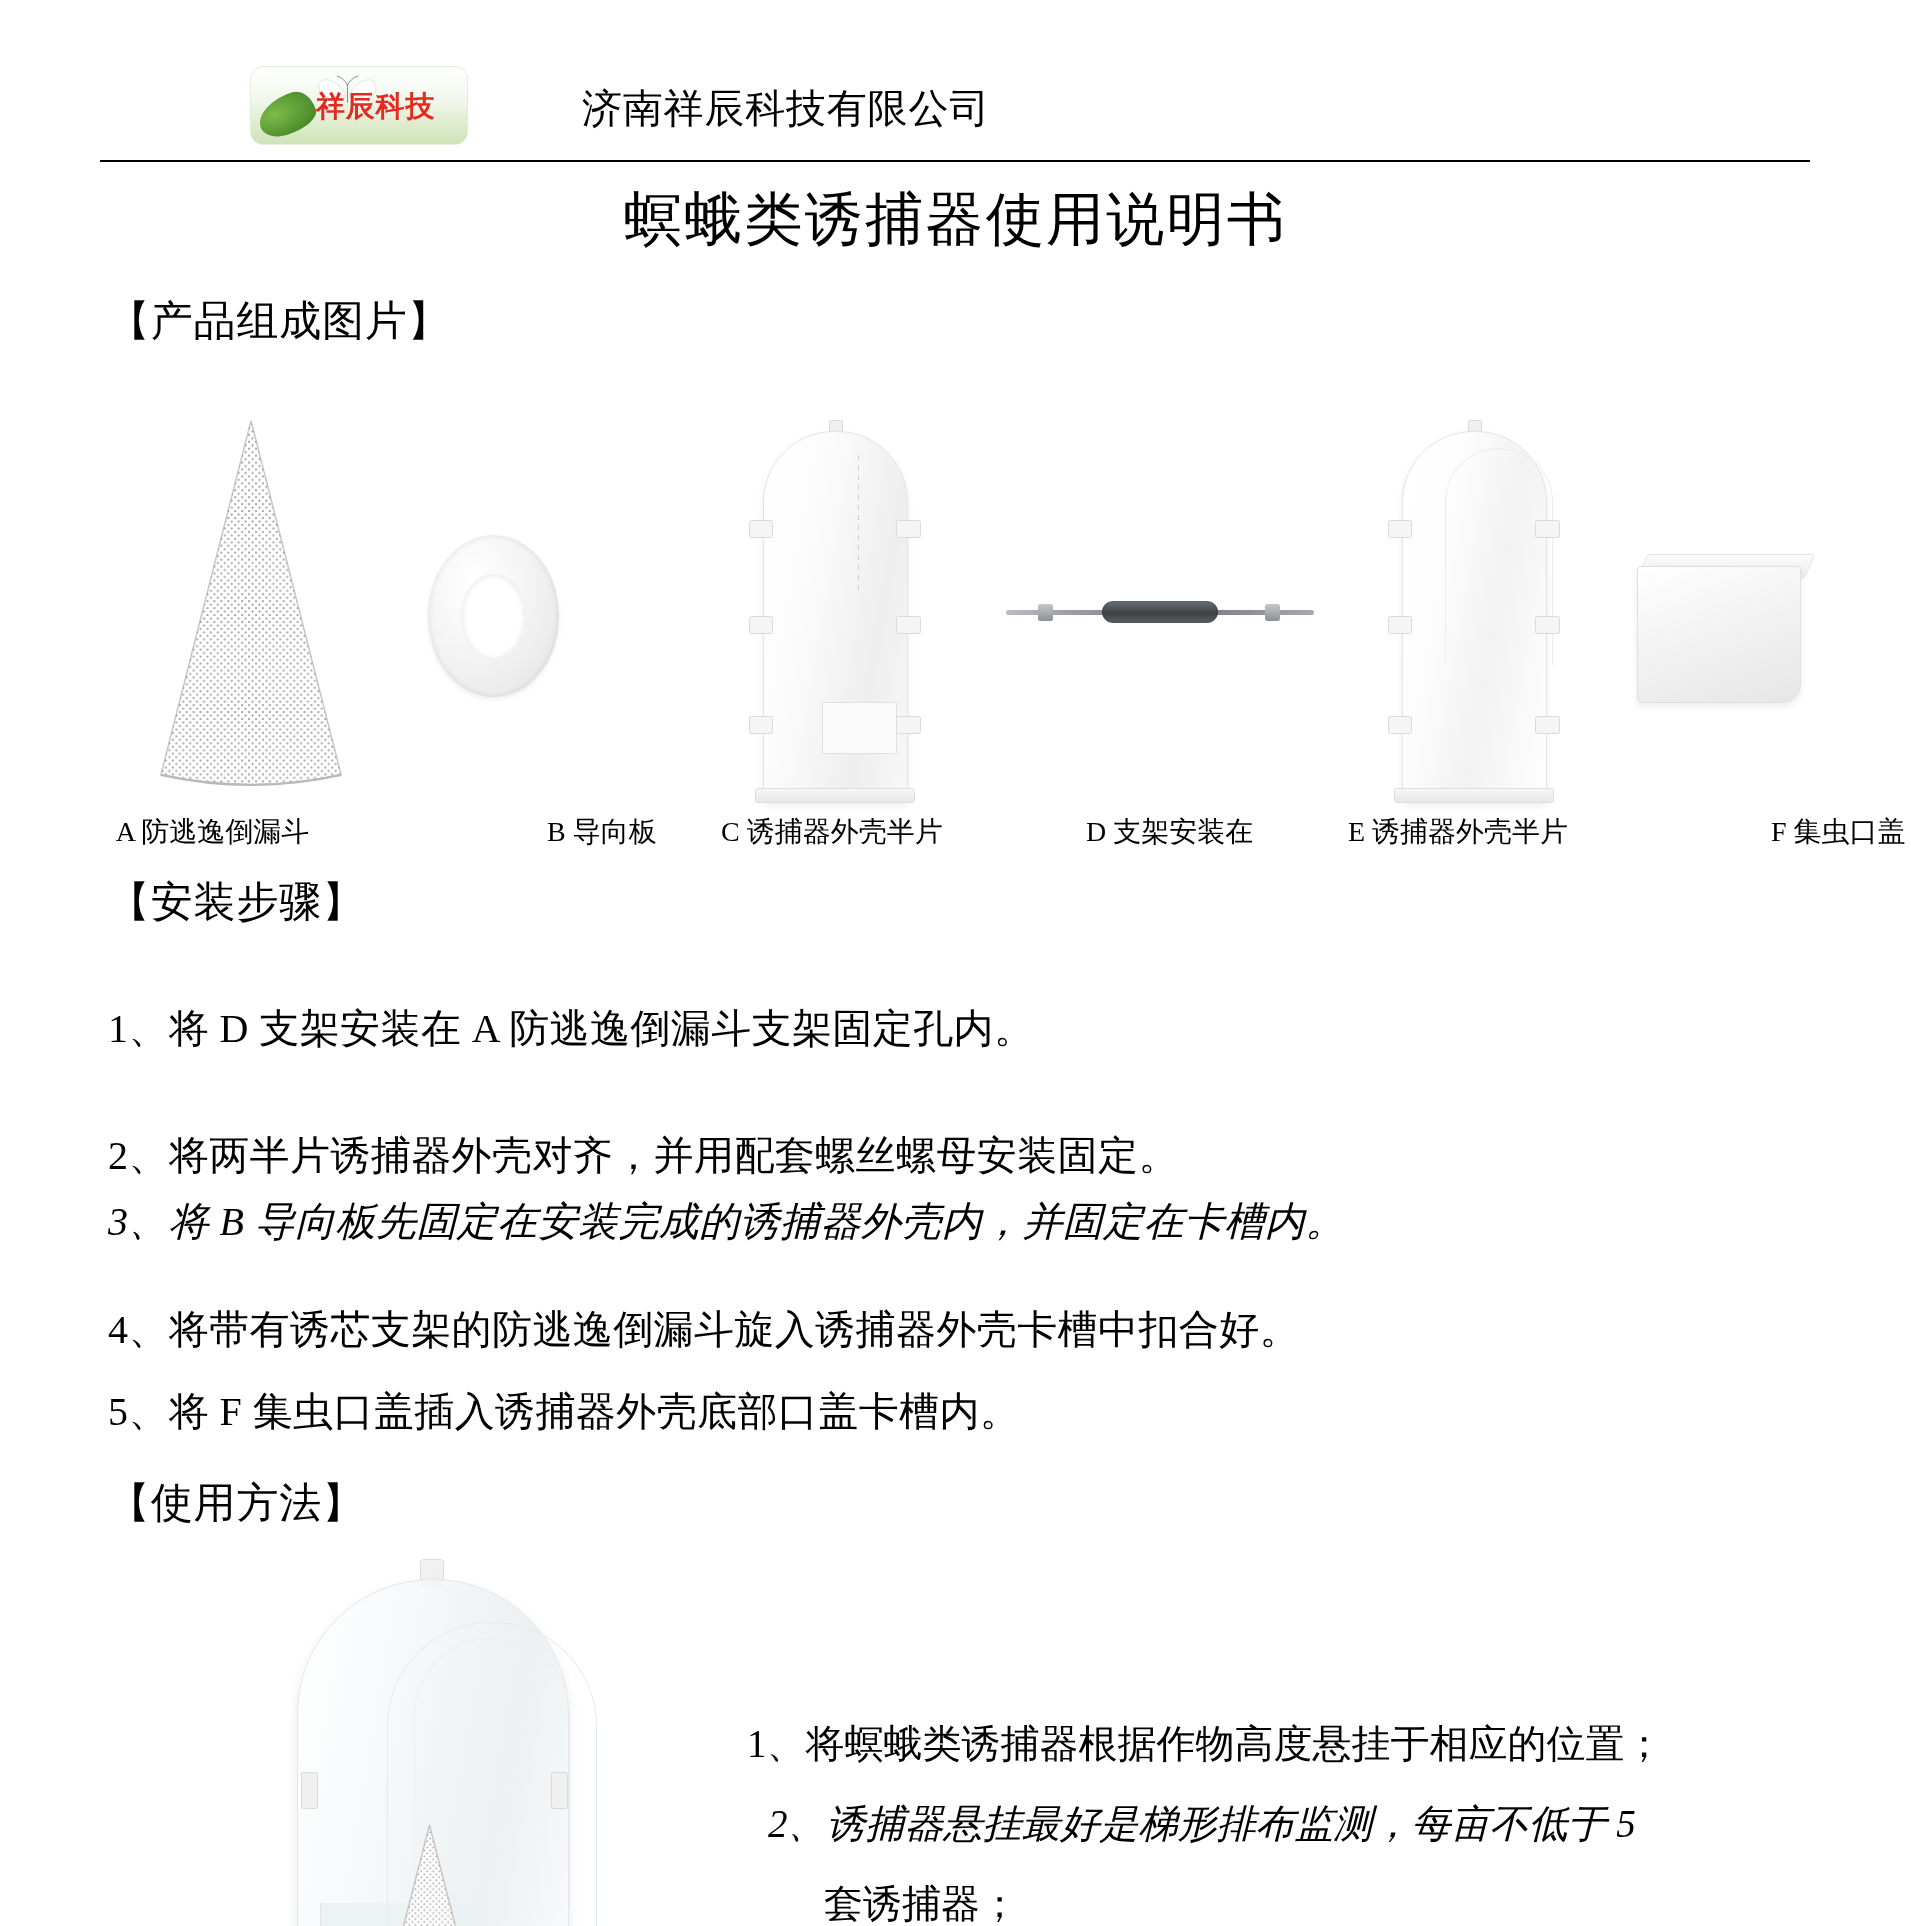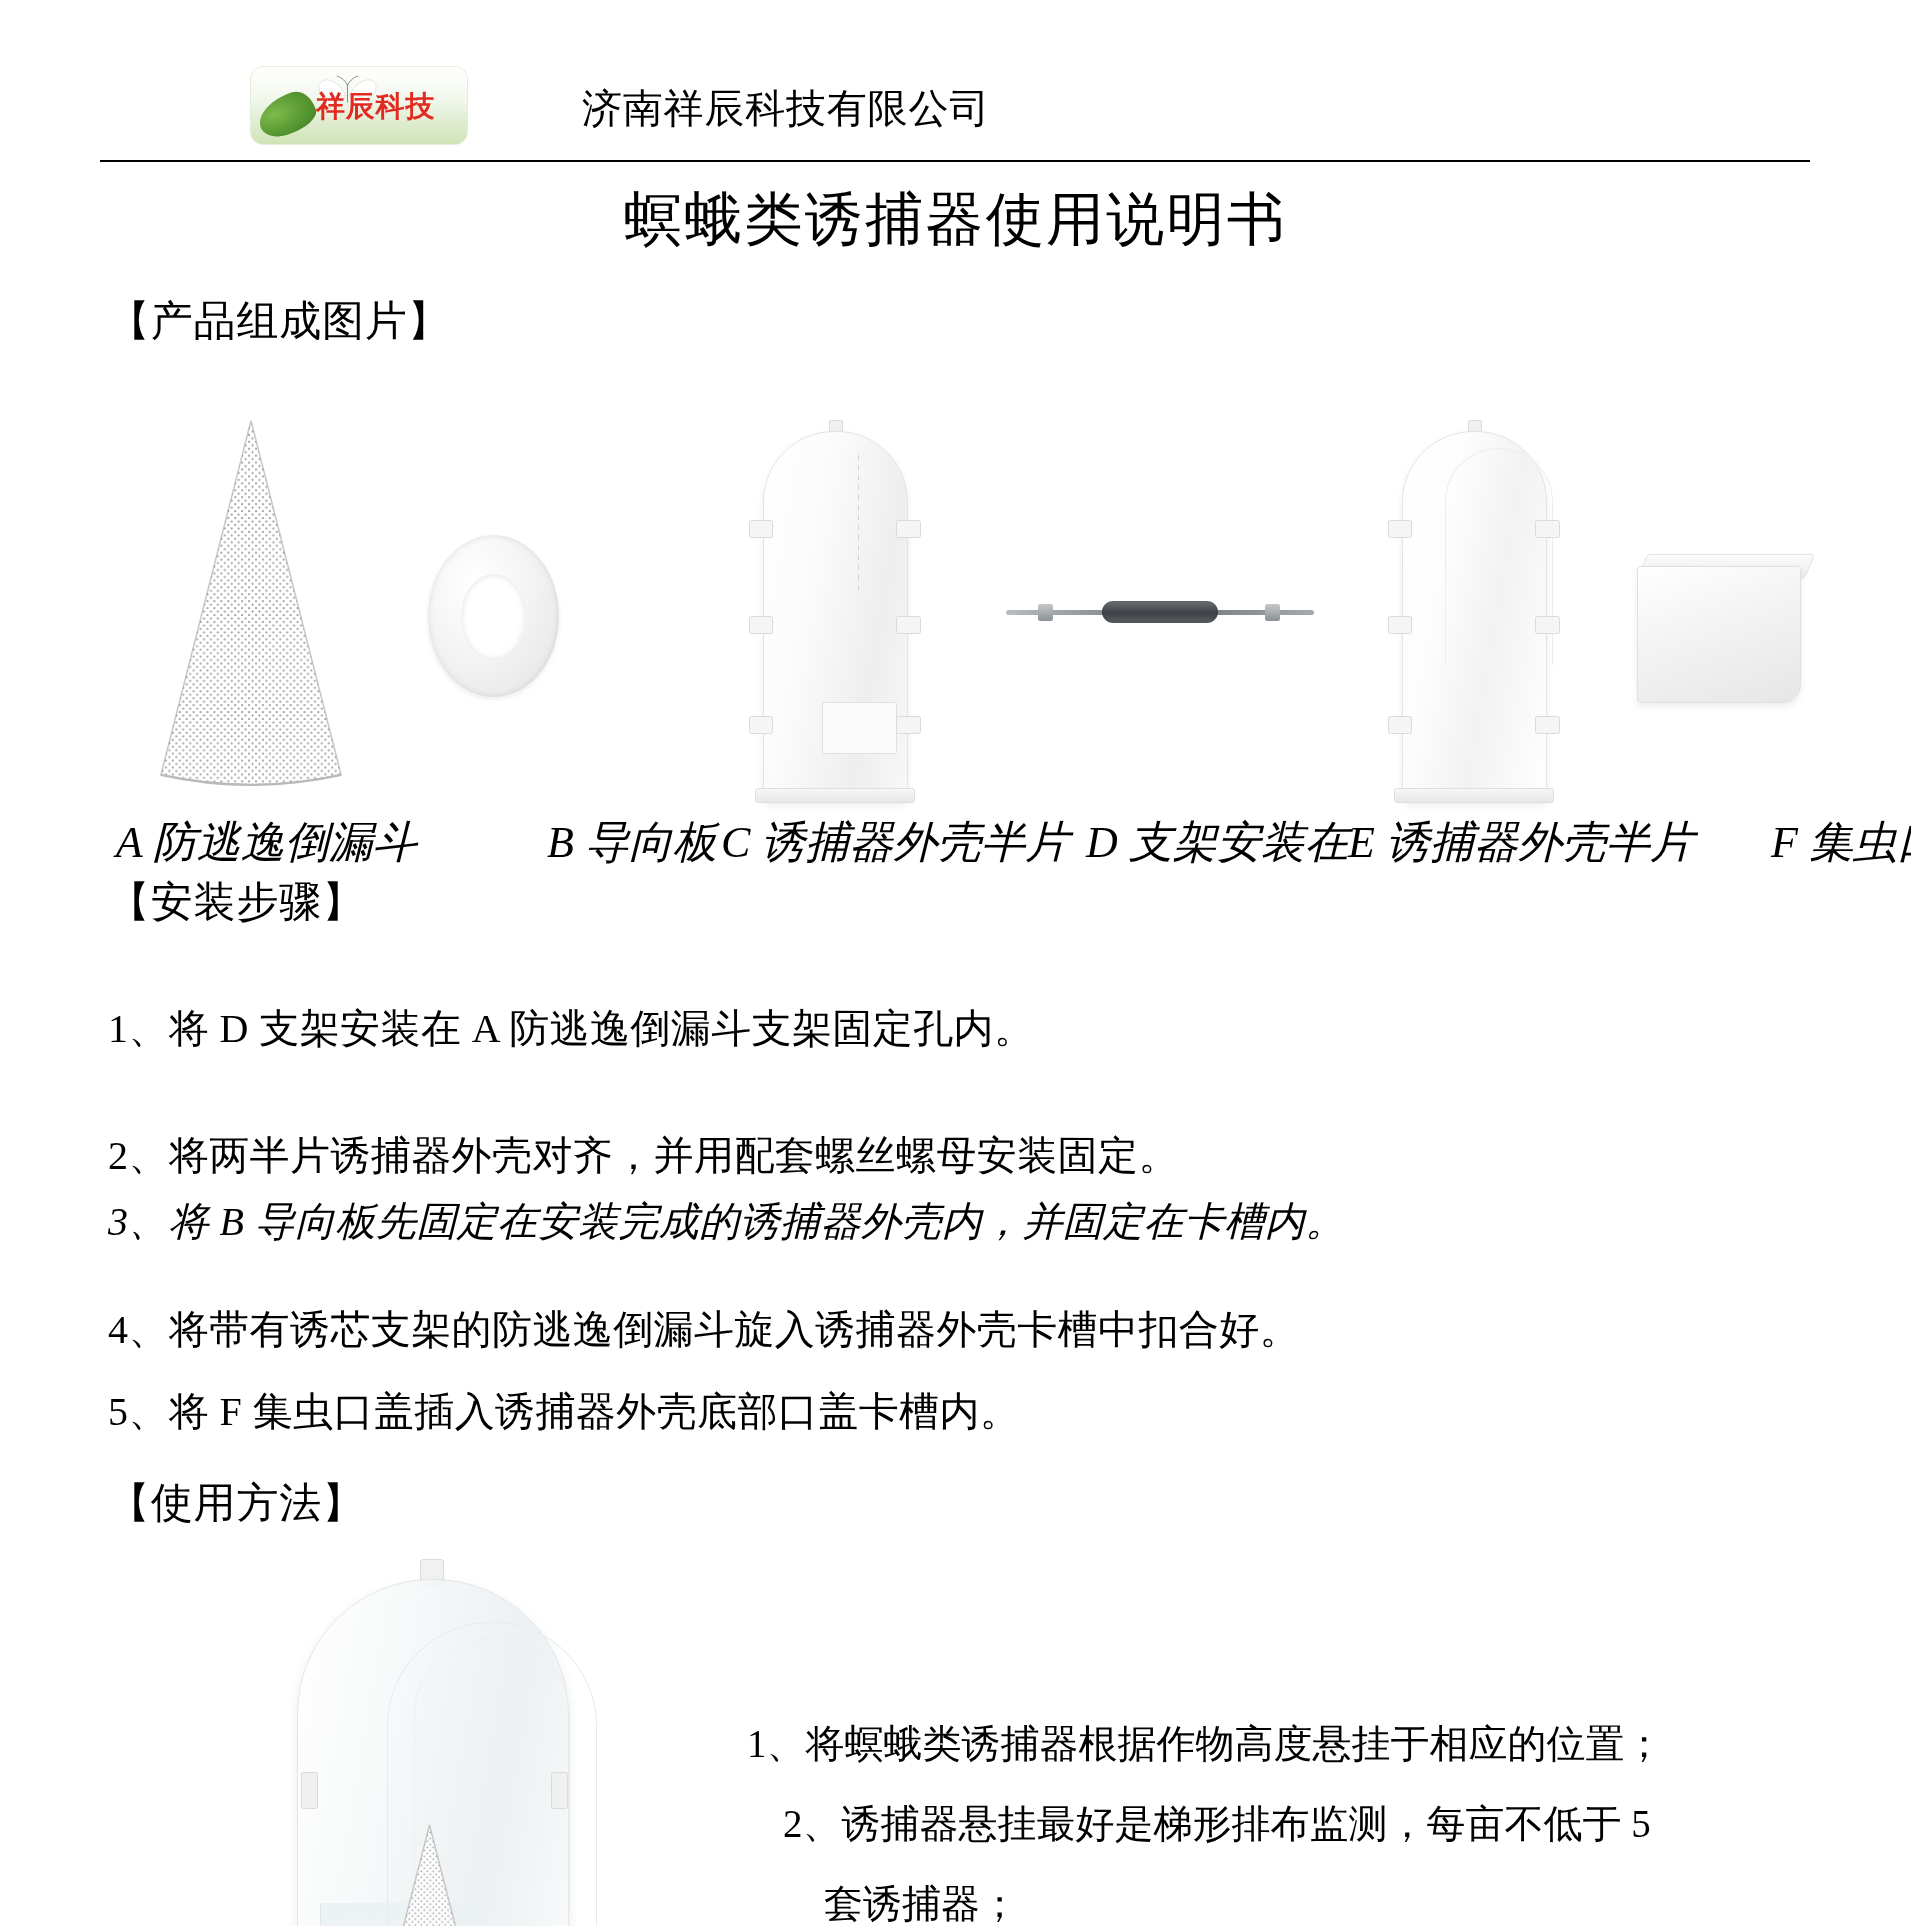--- a/index.html
+++ b/index.html
@@ -300,23 +300,22 @@
 
   .parts-labels {
     position: absolute;
     left: 108px;
     top: 813px;
     width: 1703px;
     height: 42px;
   }
   .parts-labels span {
     position: absolute;
-    font-size: 44px;
+    font-size: 28px;
     white-space: nowrap;
-    font-style: italic;
   }
   #lbl-a { left: 7.7px; }
   #lbl-b { left: 439px; }
   #lbl-c { left: 613px; }
   #lbl-d { left: 978px; }
   #lbl-e { left: 1240px; }
   #lbl-f { left: 1663px; }
 
   
   .step {
@@ -413,21 +412,21 @@
   .usage-list {
     position: absolute;
     left: 747px;
     top: 1710px;
     width: 1063px;
     font-size: 39px;
     line-height: 1.72;
   }
   .usage-item { margin-bottom: 13px; }
   .usage-item.i1 { text-indent: 0; }
-  .usage-item.i2 { margin-left: 36px; }
+  .usage-item.i2 { margin-left: 21px; font-style: italic; }
   .usage-cont { margin-left: 77px; }
 
   .mesh-cone-svg { display: block; }
 </style>
 </head>
 <body>
 
 <div class="page">
 
   <div class="header">

